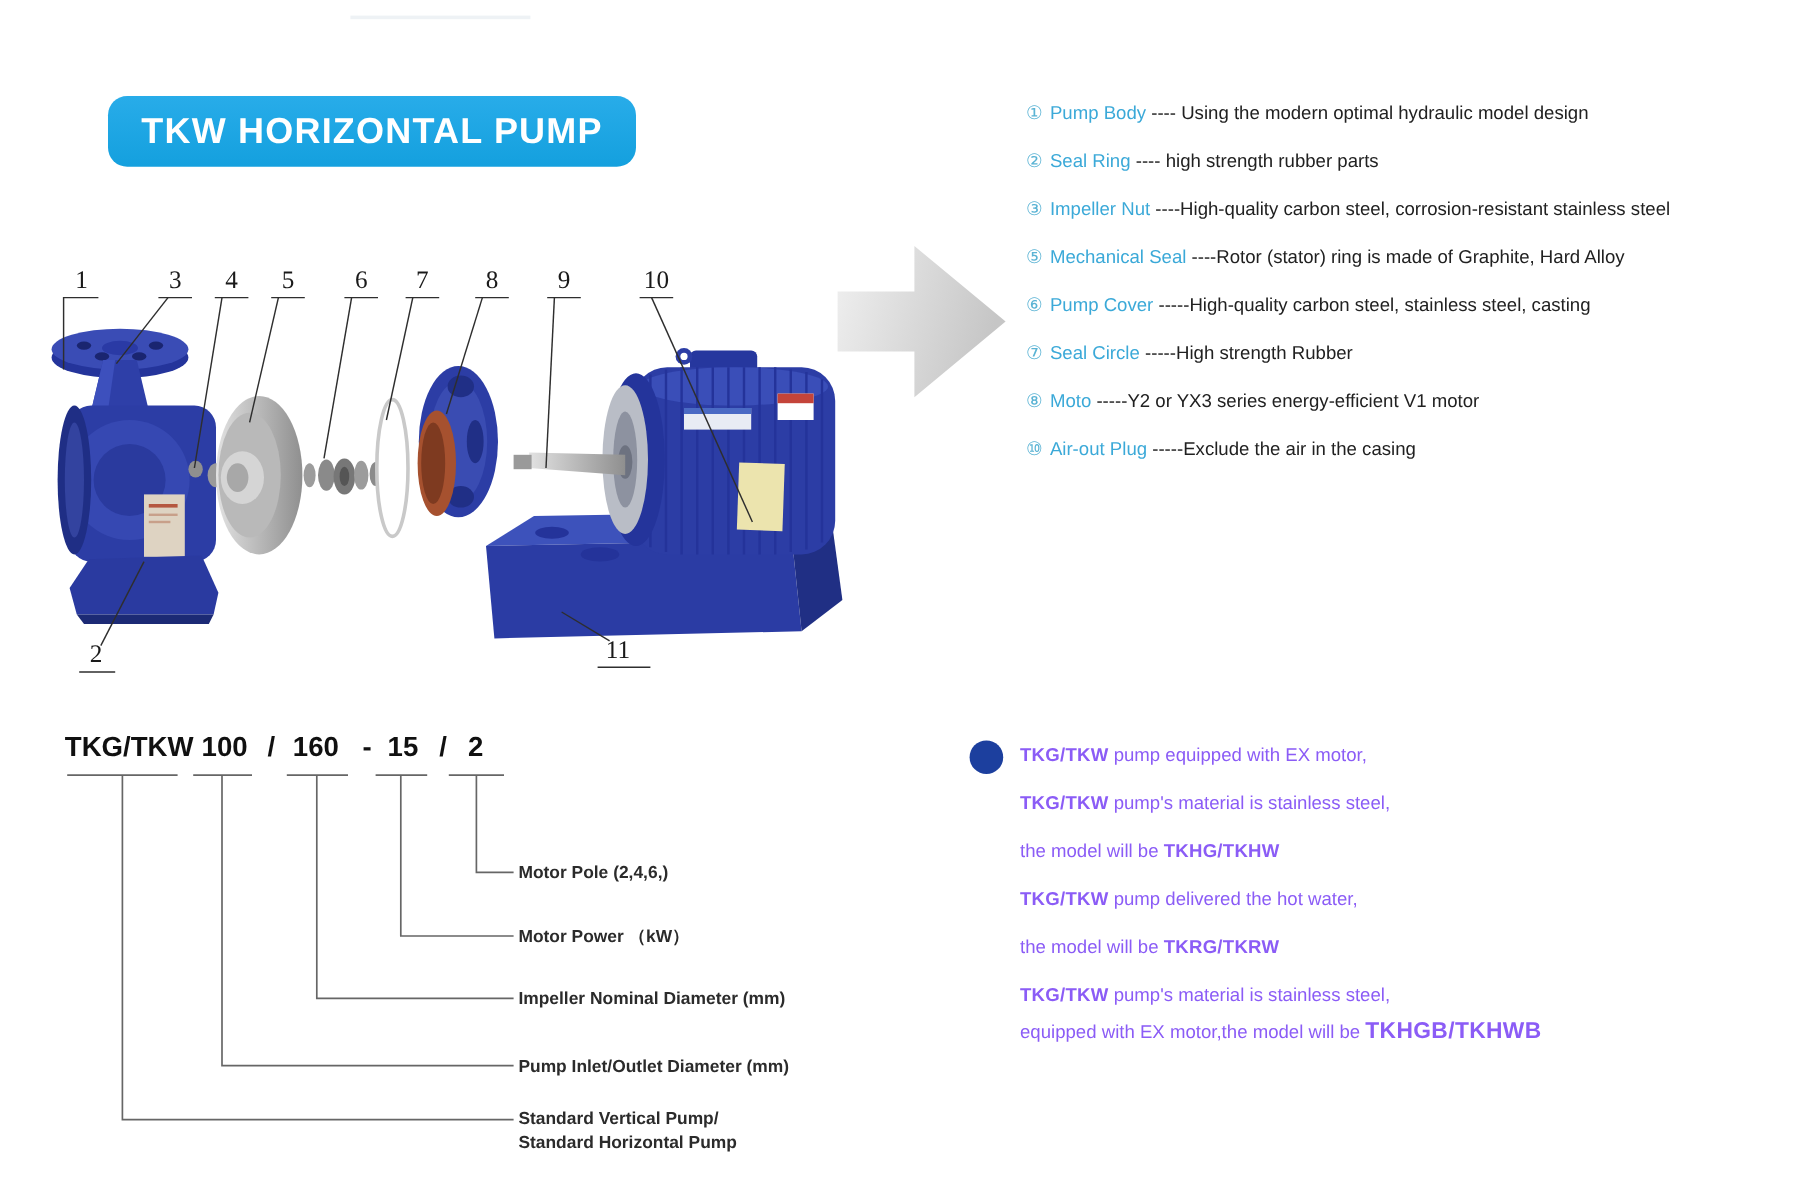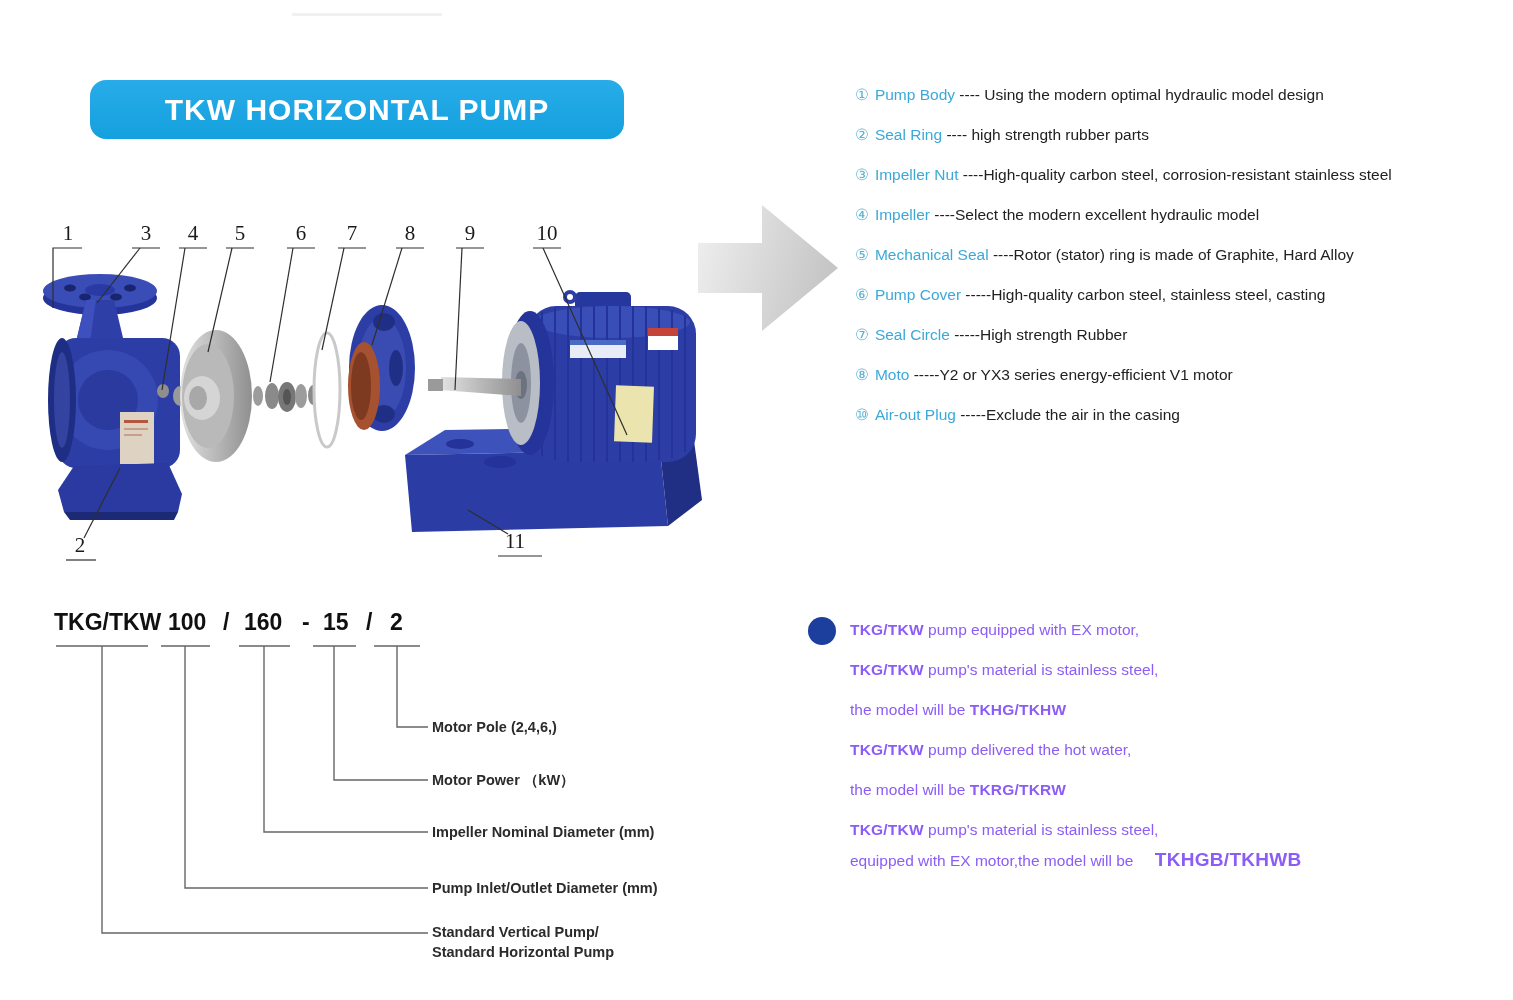--- a/index.html
+++ b/index.html
@@ -1,21 +1,21 @@
 <!DOCTYPE html>
 <html><head>
 <meta charset="utf-8">
 <style>
   html,body{margin:0;padding:0;background:#ffffff;}
   #page{position:relative;width:1513px;height:1000px;background:#fff;overflow:hidden;
         font-family:"Liberation Sans",sans-serif;}
   .abs{position:absolute;}
 
   
-  #banner{left:90px;top:80px;width:534px;height:59px;border-radius:16px;
+  #banner{left:90px;top:80px;width:440px;height:59px;border-radius:16px;
           background:linear-gradient(180deg,#28ace9 0%,#14a0de 100%);
           display:flex;align-items:center;justify-content:center;}
   #banner span{color:#fff;font-weight:bold;font-size:30px;letter-spacing:1px;}
 
   
   #scanline{left:292px;top:13px;width:150px;height:3px;background:#eef2f5;}
 
   
   #parts-list{left:843px;top:72px;width:650px;list-style:none;margin:12px;padding:0;}
   .part-item{font-size:15.5px;line-height:21px;margin-bottom:19px;color:#212121;
@@ -23,21 +23,21 @@
   .pnum{color:#5ab3d4;font-size:15.5px;margin-right:6px;}
   .pname{color:#3ba9d8;}
   .pdesc{color:#212121;}
 
   
   #bullet{left:808px;top:617px;width:28px;height:28px;border-radius:50%;background:#1c3f9e;}
   #variants{left:850px;top:622px;width:570px;}
   .variant-line{font-size:15.5px;color:#8b5cf6;line-height:16px;margin-bottom:24px;}
   .variant-line.tight{margin-top:-10px;}
   .vb{font-weight:bold;letter-spacing:.2px;}
-  .vbig{font-weight:bold;font-size:19px;letter-spacing:.3px;margin-left:17px;}
+  .vbig{font-weight:bold;font-size:19px;letter-spacing:.3px;}
 
   
   .dnum{font-family:"Liberation Serif",serif;font-size:21px;fill:#1a1a1a;}
   .code-seg{font-family:"Liberation Sans",sans-serif;font-size:23px;font-weight:bold;fill:#101010;}
   .code-label{font-family:"Liberation Sans",sans-serif;font-size:14.5px;font-weight:bold;fill:#2b2b2b;}
   .cline{stroke:#666;stroke-width:1.4;fill:none;}
   .lead{stroke:#2e2e2e;stroke-width:1.2;}
 </style>
 </head>
 <body>
@@ -199,21 +199,20 @@
     <text class="code-label" x="392" y="242">Impeller Nominal Diameter (mm)</text>
     <text class="code-label" x="392" y="298">Pump Inlet/Outlet Diameter (mm)</text>
     <text class="code-label" x="392" y="342">Standard Vertical Pump/</text>
     <text class="code-label" x="392" y="362">Standard Horizontal Pump</text>
   </svg>
 
   <ul id="parts-list" class="abs">
       <li class="part-item"><span class="pnum">①</span><span class="pname">Pump Body</span><span class="pdesc"> ---- Using the modern optimal hydraulic model design</span></li>
       <li class="part-item"><span class="pnum">②</span><span class="pname">Seal Ring</span><span class="pdesc"> ---- high strength rubber parts</span></li>
       <li class="part-item"><span class="pnum">③</span><span class="pname">Impeller Nut</span><span class="pdesc"> ----High-quality carbon steel, corrosion-resistant stainless steel</span></li>
-      <li class="part-item"><span class="pnum">④</span><span class="pname">Impeller</span><span class="pdesc"> ----Select the modern excellent hydraulic model</span></li>
       <li class="part-item"><span class="pnum">⑤</span><span class="pname">Mechanical Seal</span><span class="pdesc"> ----Rotor (stator) ring is made of Graphite, Hard Alloy</span></li>
       <li class="part-item"><span class="pnum">⑥</span><span class="pname">Pump Cover</span><span class="pdesc"> -----High-quality carbon steel, stainless steel, casting</span></li>
       <li class="part-item"><span class="pnum">⑦</span><span class="pname">Seal Circle</span><span class="pdesc"> -----High strength Rubber</span></li>
       <li class="part-item"><span class="pnum">⑧</span><span class="pname">Moto</span><span class="pdesc"> -----Y2 or YX3 series energy-efficient V1 motor</span></li>
       <li class="part-item"><span class="pnum">⑩</span><span class="pname">Air-out Plug</span><span class="pdesc"> -----Exclude the air in the casing</span></li>
     </ul>
 
   <div id="bullet" class="abs"></div>
   <div id="variants" class="abs">
       <div class="variant-line"><span class="vb">TKG/TKW</span><span> pump equipped with EX motor,</span></div>

